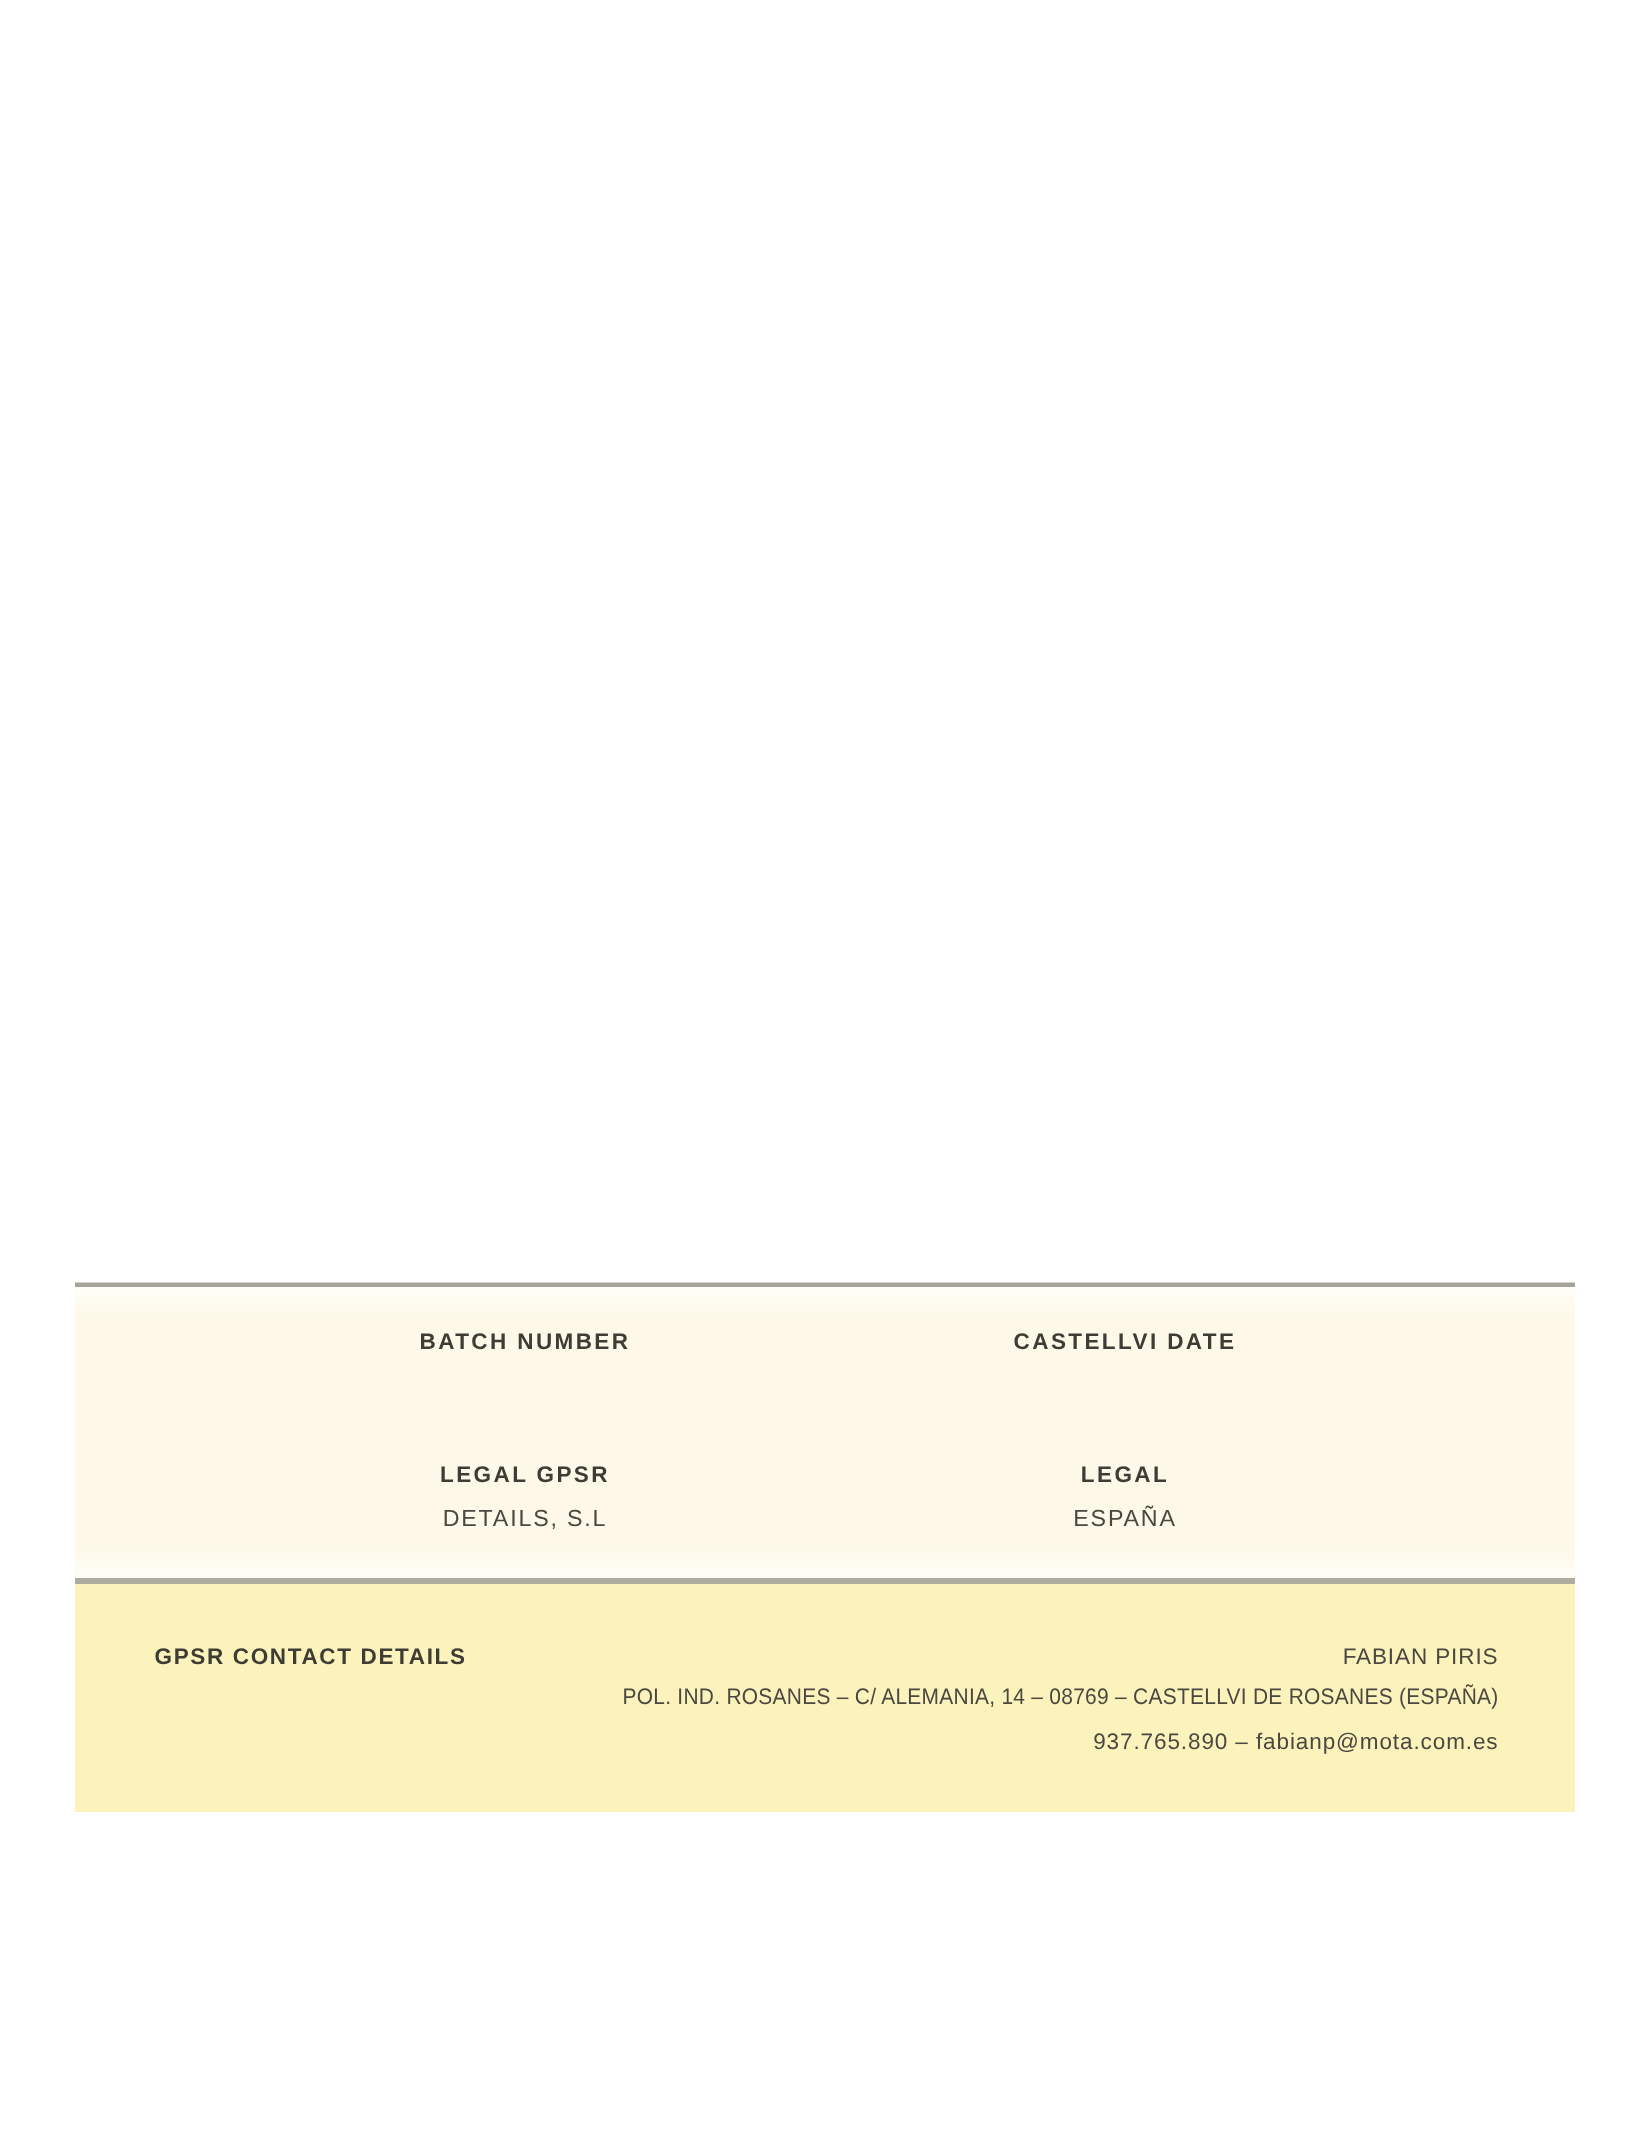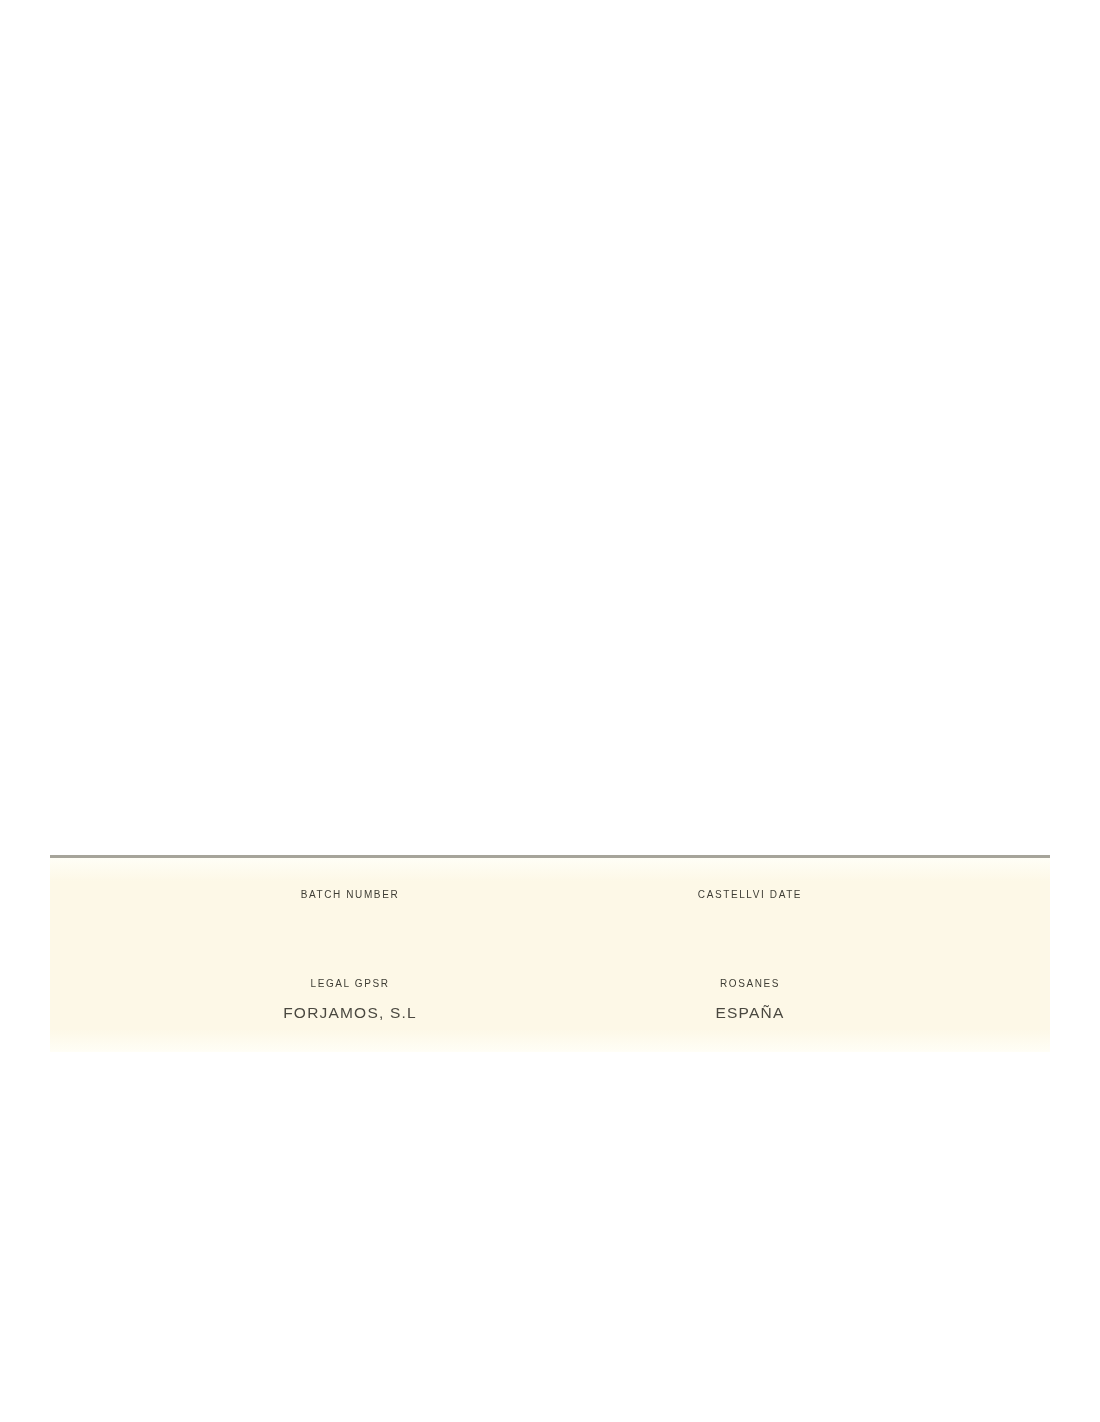--- a/index.html
+++ b/index.html
@@ -33,22 +33,22 @@
     border-top: 4px solid #aeab9f;
     background: #fbf2bc;
   }
   .field-col {
     position: absolute;
     text-align: center;
   }
   .col-left  { left: 0px;   width: 600px; }
   .col-right { left: 400px; width: 600px; }
   .field-label {
-    font-size: 10px;
-    font-weight: normal;
+    font-size: 15px;
+    font-weight: bold;
     letter-spacing: 1.6px;
     color: #3e3d35;
     line-height: 16px;
   }
   .field-value {
     font-size: 15.5px;
     font-weight: normal;
     letter-spacing: 1.2px;
     color: #4a4840;
     line-height: 18px;
@@ -96,28 +96,34 @@
 
       <div class="field-col col-right row1">
         <div class="field-label">CASTELLVI DATE</div>
         <div class="field-value"></div>
       </div>
 
       <div class="field-col col-left row2-label">
         <div class="field-label">LEGAL GPSR</div>
       </div>
       <div class="field-col col-left row2-value">
-        <div class="field-value">FORJAMOS, S.L</div>
+        <div class="field-value">DETAILS, S.L</div>
       </div>
 
       <div class="field-col col-right row2-label">
-        <div class="field-label">ROSANES</div>
+        <div class="field-label">LEGAL</div>
       </div>
       <div class="field-col col-right row2-value">
         <div class="field-value">ESPAÑA</div>
       </div>
 
     </div>
 
+    <div class="gpsr-section">
+      <div class="gpsr-heading">GPSR CONTACT DETAILS</div>
+      <div class="gpsr-right gpsr-name">FABIAN PIRIS</div>
+      <div class="gpsr-right gpsr-address">POL. IND. ROSANES – C/ ALEMANIA, 14 – 08769 – CASTELLVI DE ROSANES (ESPAÑA)</div>
+      <div class="gpsr-right gpsr-phone">937.765.890 – fabianp@mota.com.es</div>
+    </div>
 
   </div>
 
 </div>
 
 </body></html>

